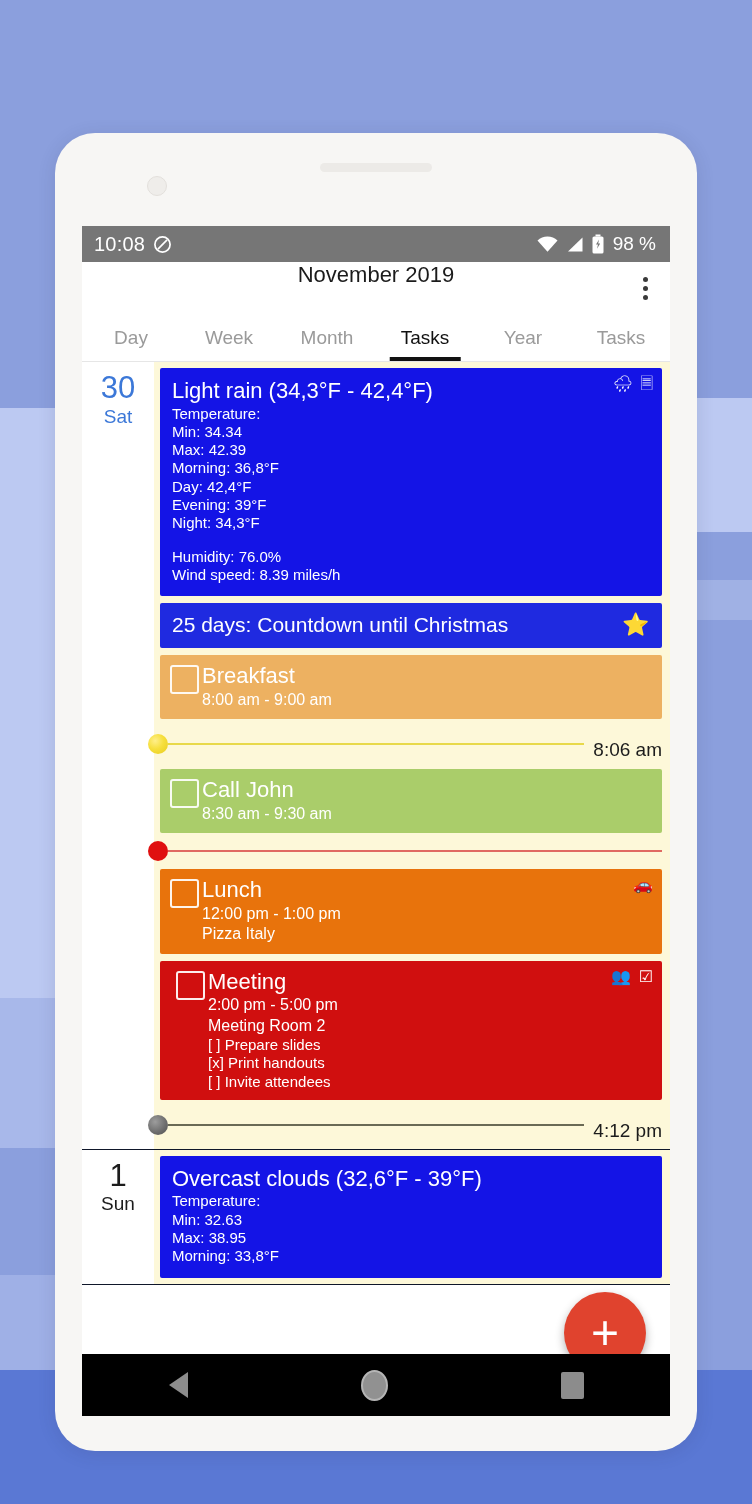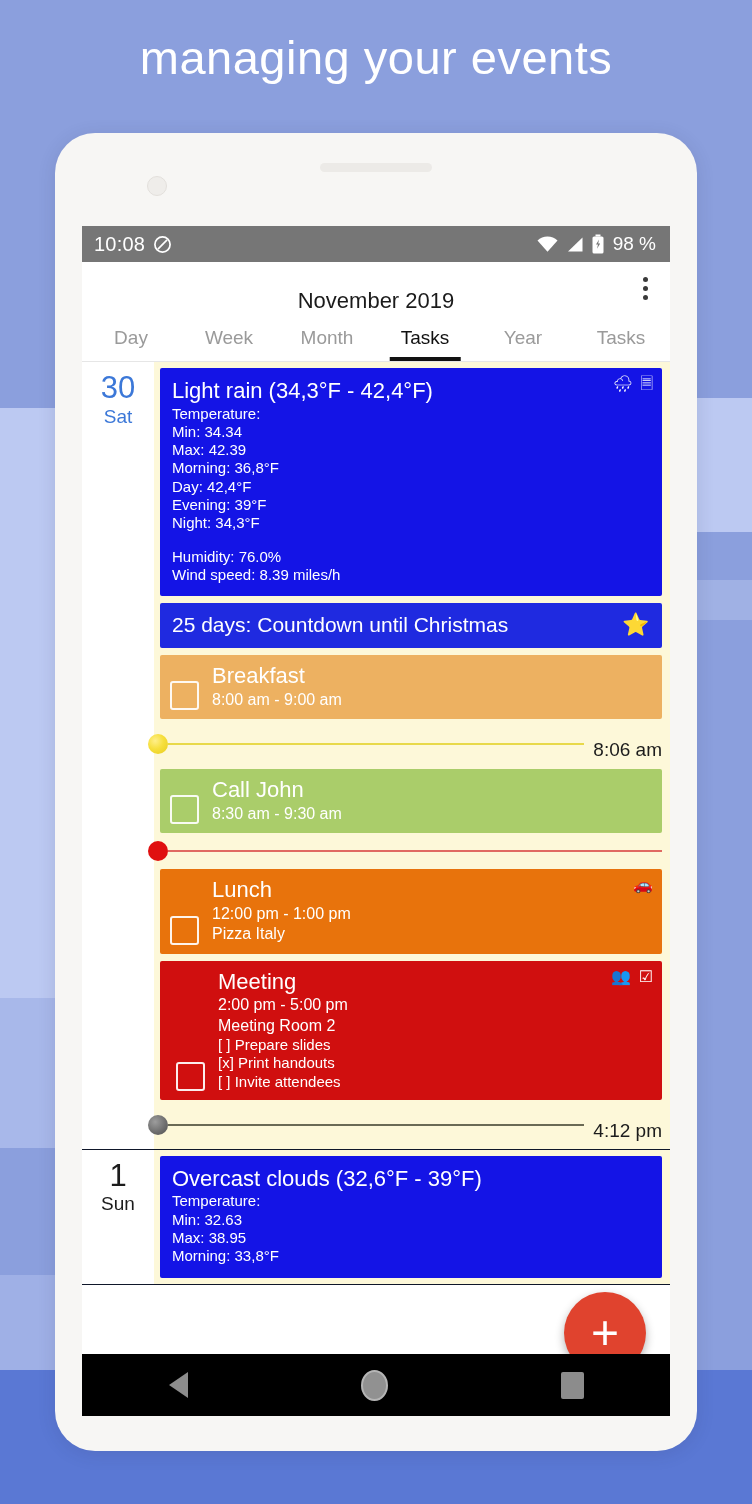--- a/index.html
+++ b/index.html
@@ -136,21 +136,21 @@
   #status-clock { font-size: 20px; font-weight: 500; letter-spacing: 0.2px; }
   #status-battery-text { font-size: 19px; font-weight: 400; margin-left: 1px; }
   .sb-icon { display: inline-flex; align-items: center; }
 
   
   #toolbar {
     position: relative;
     height: 52px;
     background: #ffffff;
     display: flex;
-    align-items: flex-end;
+    align-items: flex-start;
     justify-content: center;
   }
   #toolbar-title { font-size: 22px; color: #1b1b1b; font-weight: 400; }
   #overflow-menu-button {
     position: absolute;
     right: 10px; top: 50%;
     transform: translateY(-50%);
     width: 30px; height: 34px;
     display: flex; flex-direction: column;
     align-items: center; justify-content: center;
@@ -255,21 +255,21 @@
   .event-icons {
     position: absolute;
     top: 8px; right: 9px;
     display: flex;
     align-items: center;
     gap: 7px;
     font-size: 16px;
     line-height: 1;
   }
 
-  .event-with-check { display: flex; align-items: flex-end; gap: 13px; }
+  .event-with-check { display: flex; align-items: flex-start; gap: 3px; }
   .ev-checkbox {
     flex: 0 0 auto;
     width: 29px; height: 29px;
     border: 2px solid rgba(255,255,255,0.92);
     border-radius: 3px;
     margin-top: 3px;
     cursor: pointer;
   }
   .ev-body { flex: 1; min-width: 0; }
   .ev-sub { font-size: 16px; line-height: 1.28; }
@@ -350,21 +350,20 @@
   <div class="bg-band bg-band-mid2"></div>
   <div class="bg-band bg-band-body"></div>
   <div class="bg-band bg-band-lower"></div>
   <div class="bg-band-lowband"></div>
   <div class="bg-band-lowband2"></div>
   <div class="bg-band bg-band-bottom"></div>
   <div class="bg-block-left"></div>
   <div class="bg-block-left-2"></div>
   <div class="bg-block-right"></div>
 
-  <div id="promo-title">managing your events</div>
 
   <div id="phone-frame">
     <div id="phone-speaker"></div>
     <div id="phone-camera"></div>
     <div id="phone-bottom-bar"></div>
 
     <div id="phone-screen">
 
       <div id="status-bar">
         <div class="status-left">

